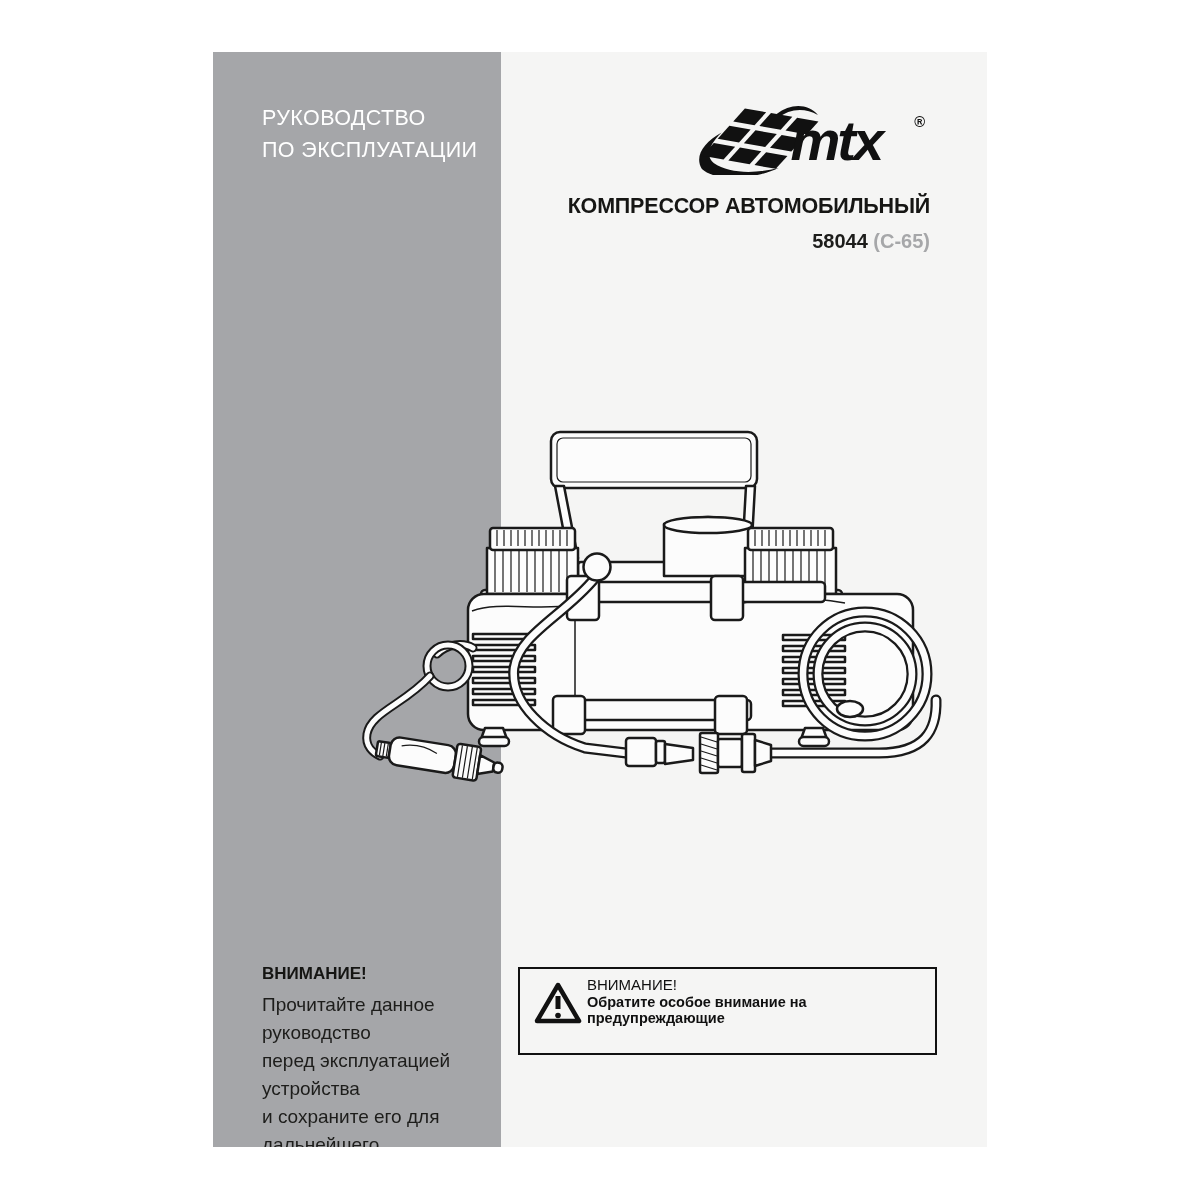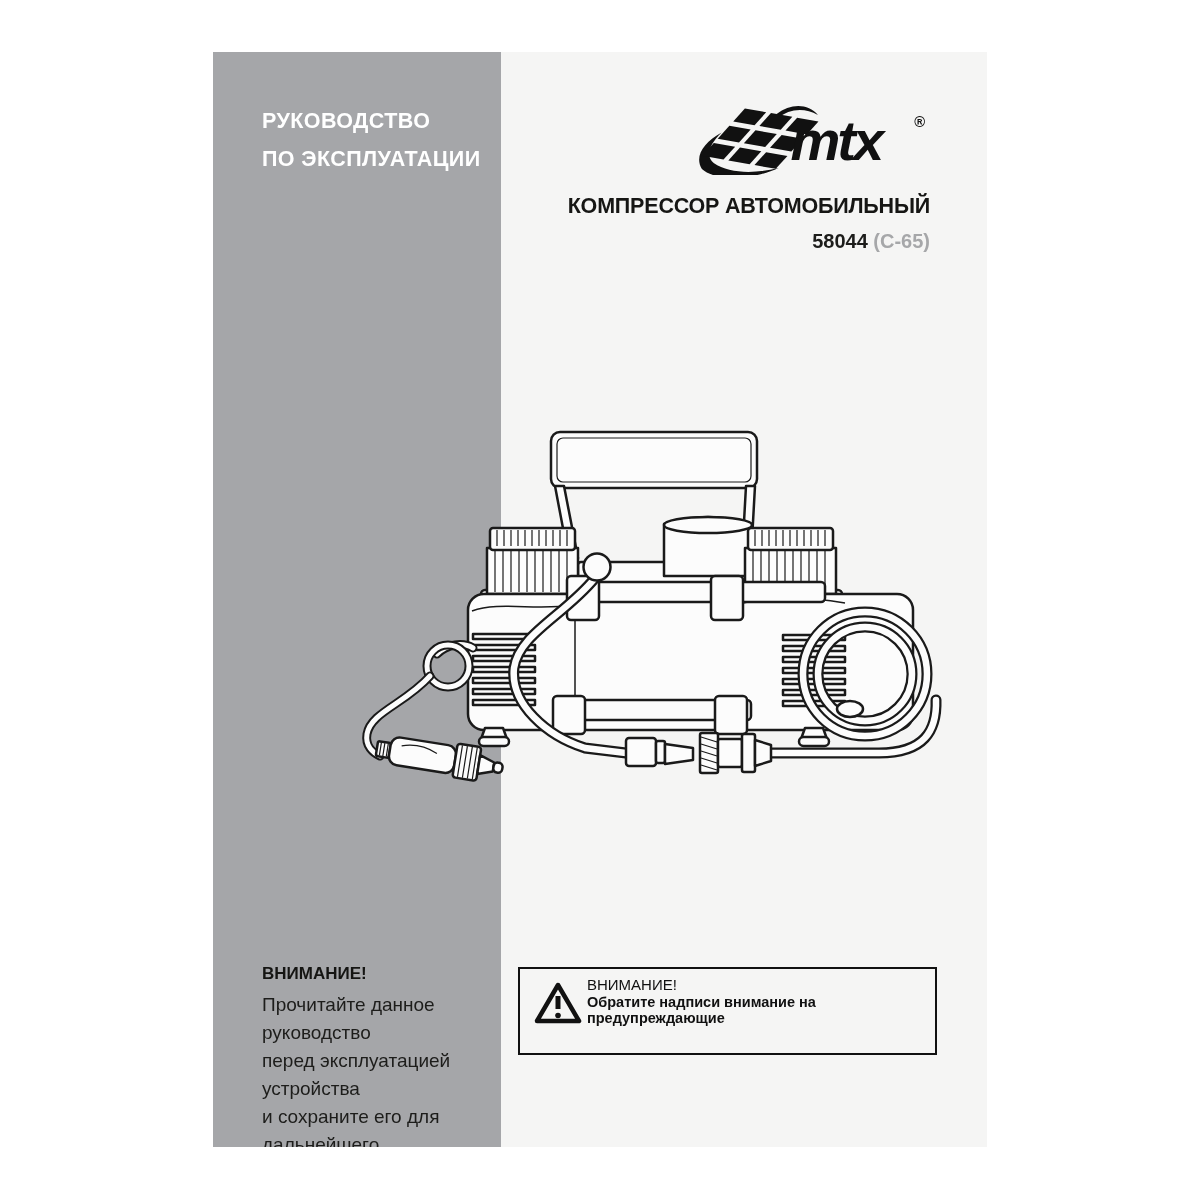--- a/index.html
+++ b/index.html
@@ -12,21 +12,21 @@
     position:absolute;left:213px;top:52px;width:774px;height:1095px;
     background:#f5f5f4;overflow:hidden;
   }
   .sidebar{
     position:absolute;left:0;top:0;width:288px;height:100%;
     background:#a5a6a9;
   }
   .preline{white-space:pre-line;}
   .manual-title{
     position:absolute;left:49px;top:50px;
-    font-size:21.5px;line-height:38px;font-weight:bold;color:#ffffff;
+    font-size:21.5px;line-height:32px;font-weight:normal;color:#ffffff;
     letter-spacing:.4px;
   }
   .brand-logo{position:absolute;top:49px;right:55px;width:236px;height:74px;}
   .brand-text{
     font-family:"Liberation Sans", sans-serif;font-weight:bold;font-style:italic;
     font-size:57px;letter-spacing:-3px;fill:#111111;
   }
   .brand-reg{font-size:15px;font-weight:bold;fill:#111111;font-style:normal;}
   .product-title{
     position:absolute;right:57px;top:142px;
@@ -234,17 +234,17 @@
   </div>
 
   <div class="warning-box">
     <svg class="warning-triangle" viewBox="0 0 50 46">
       <polygon points="25,5 46,41 4,41" fill="none" stroke="#111111" stroke-width="4.5" stroke-linejoin="round"></polygon>
       <line x1="25" y1="16" x2="25" y2="29" stroke="#111111" stroke-width="5"></line>
       <circle cx="25" cy="35.5" r="2.8" fill="#111111"></circle>
     </svg>
     <div class="warning-text">
       <div class="warning-heading">ВНИМАНИЕ!</div>
-      <div class="warning-line">Обратите надписи внимание на предупреждающие</div>
+      <div class="warning-line">Обратите особое внимание на предупреждающие</div>
     </div>
   </div>
 
 </div>
 
 </body></html>

